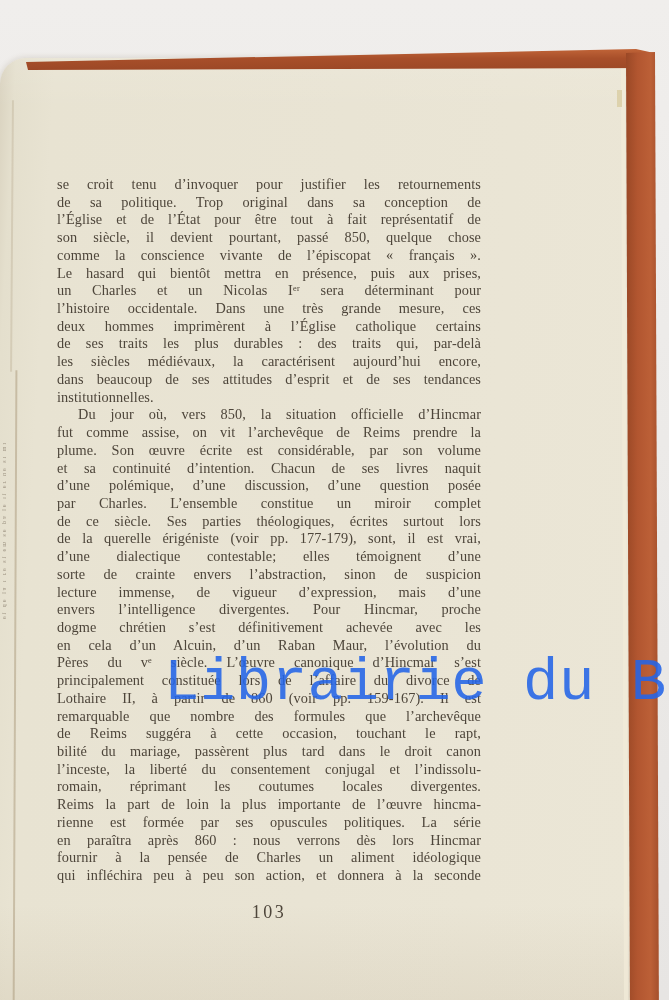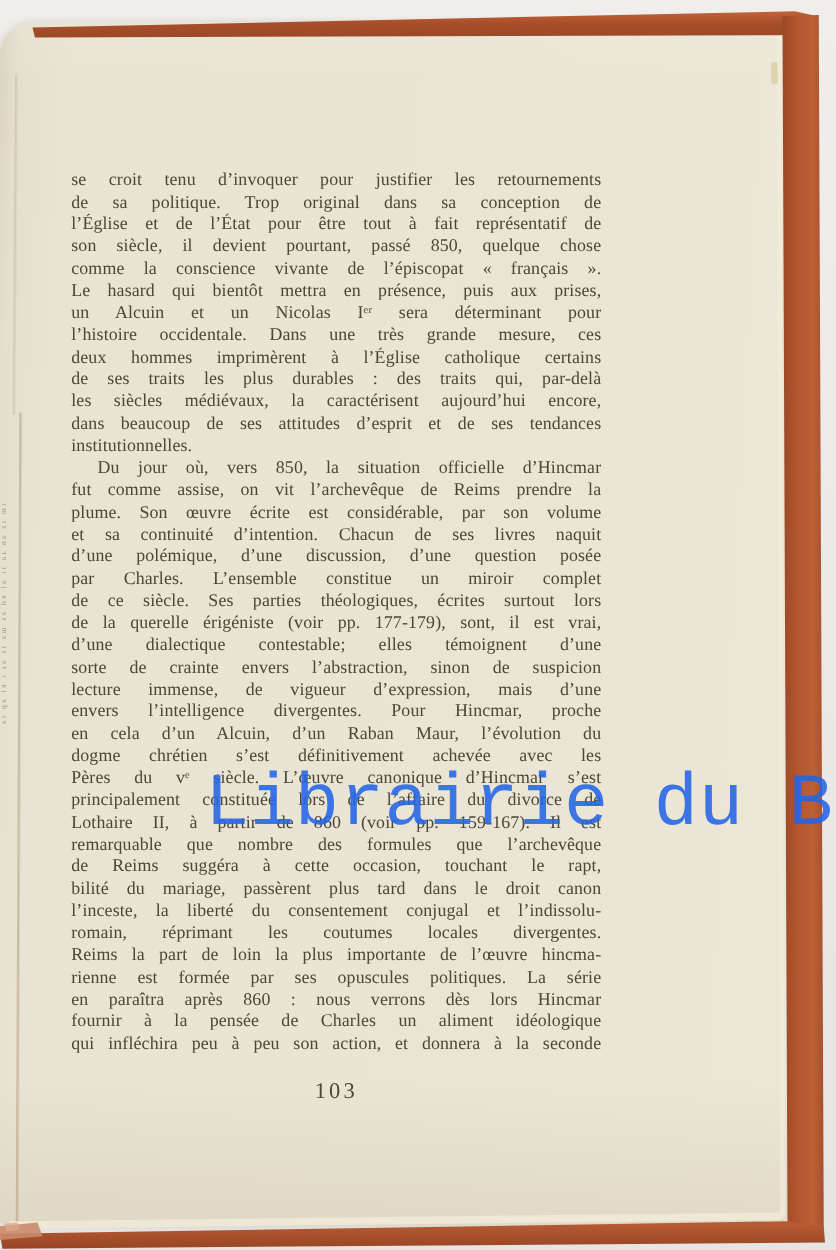--- a/index.html
+++ b/index.html
@@ -1,21 +1,21 @@
 <!DOCTYPE html>
 <html><head>
 <meta charset="utf-8">
 <style>
   html,body{margin:0;padding:0;}
   body{
     width:669px;height:1000px;position:relative;overflow:hidden;
     background:linear-gradient(180deg,#f0eeec 0%,#ebe9e7 55%,#e7e5e3 100%);
     font-family:"Liberation Serif",serif;
   }
-  .stage{position:absolute;inset:0;}
+  .stage{position:absolute;inset:0;margin-top:40px;}
   
   .page{
     position:absolute;left:0;top:18px;width:630px;height:962px;
     border-radius:26px 6px 4px 4px;
     background:
       linear-gradient(180deg,rgba(255,255,255,.10) 0,rgba(255,255,255,0) 50px,rgba(255,255,255,0) 88%,rgba(140,115,75,.10) 100%),
       linear-gradient(93deg,#d9d2bf 0px,#e4dfcd 16px,#e8e3d2 55px,#e9e4d4 52%,#ebe6d6 100%);
     box-shadow:0 0 6px rgba(90,70,40,.18);
   }
   .crease{
@@ -102,41 +102,41 @@
     <polygon points="4,979 14,978 16,984 5,985" fill="#dca887" opacity="0.8"></polygon>
   </svg>
 
   <div class="textblock">
       <div class="line">se croit tenu d’invoquer pour justifier les retournements</div>
       <div class="line">de sa politique. Trop original dans sa conception de</div>
       <div class="line">l’Église et de l’État pour être tout à fait représentatif de</div>
       <div class="line">son siècle, il devient pourtant, passé 850, quelque chose</div>
       <div class="line">comme la conscience vivante de l’épiscopat « français ».</div>
       <div class="line">Le hasard qui bientôt mettra en présence, puis aux prises,</div>
-      <div class="line">un Alcuin et un Nicolas Iᵉʳ sera déterminant pour</div>
+      <div class="line">un Charles et un Nicolas Iᵉʳ sera déterminant pour</div>
       <div class="line">l’histoire occidentale. Dans une très grande mesure, ces</div>
       <div class="line">deux hommes imprimèrent à l’Église catholique certains</div>
       <div class="line">de ses traits les plus durables : des traits qui, par-delà</div>
       <div class="line">les siècles médiévaux, la caractérisent aujourd’hui encore,</div>
       <div class="line">dans beaucoup de ses attitudes d’esprit et de ses tendances</div>
       <div class="line para-end">institutionnelles.</div>
       <div class="line indent">Du jour où, vers 850, la situation officielle d’Hincmar</div>
       <div class="line">fut comme assise, on vit l’archevêque de Reims prendre la</div>
       <div class="line">plume. Son œuvre écrite est considérable, par son volume</div>
       <div class="line">et sa continuité d’intention. Chacun de ses livres naquit</div>
       <div class="line">d’une polémique, d’une discussion, d’une question posée</div>
       <div class="line">par Charles. L’ensemble constitue un miroir complet</div>
       <div class="line">de ce siècle. Ses parties théologiques, écrites surtout lors</div>
       <div class="line">de la querelle érigéniste (voir pp. 177-179), sont, il est vrai,</div>
       <div class="line">d’une dialectique contestable; elles témoignent d’une</div>
       <div class="line">sorte de crainte envers l’abstraction, sinon de suspicion</div>
       <div class="line">lecture immense, de vigueur d’expression, mais d’une</div>
       <div class="line">envers l’intelligence divergentes. Pour Hincmar, proche</div>
+      <div class="line">dogme chrétien s’est définitivement achevée avec les</div>
       <div class="line">en cela d’un Alcuin, d’un Raban Maur, l’évolution du</div>
-      <div class="line">dogme chrétien s’est définitivement achevée avec les</div>
       <div class="line">Pères du vᵉ siècle. L’œuvre canonique d’Hincmar s’est</div>
       <div class="line">principalement constituée lors de l’affaire du divorce de</div>
       <div class="line">Lothaire II, à partir de 860 (voir pp. 159-167). Il est</div>
       <div class="line">remarquable que nombre des formules que l’archevêque</div>
       <div class="line">de Reims suggéra à cette occasion, touchant le rapt,</div>
       <div class="line">bilité du mariage, passèrent plus tard dans le droit canon</div>
       <div class="line">l’inceste, la liberté du consentement conjugal et l’indissolu-</div>
       <div class="line">romain, réprimant les coutumes locales divergentes.</div>
       <div class="line">Reims la part de loin la plus importante de l’œuvre hincma-</div>
       <div class="line">rienne est formée par ses opuscules politiques. La série</div>

